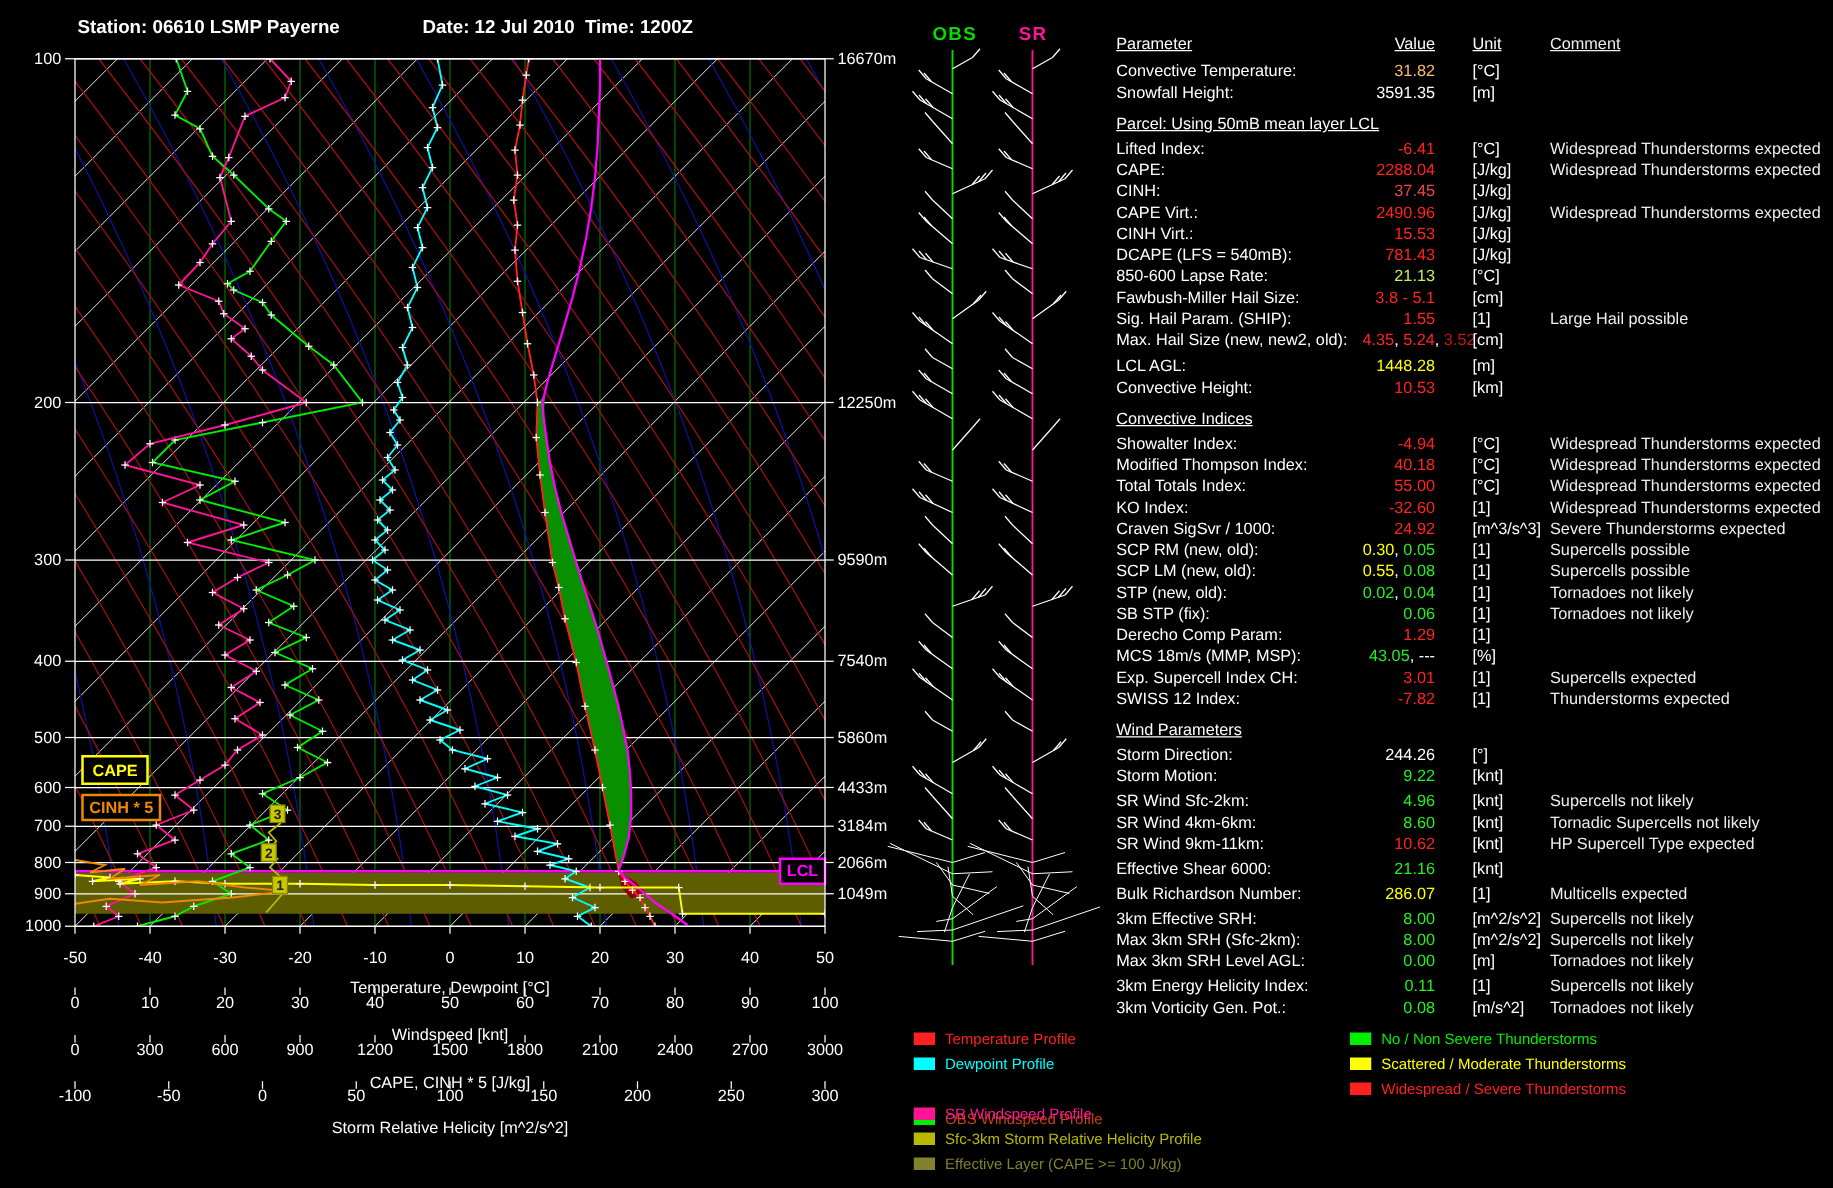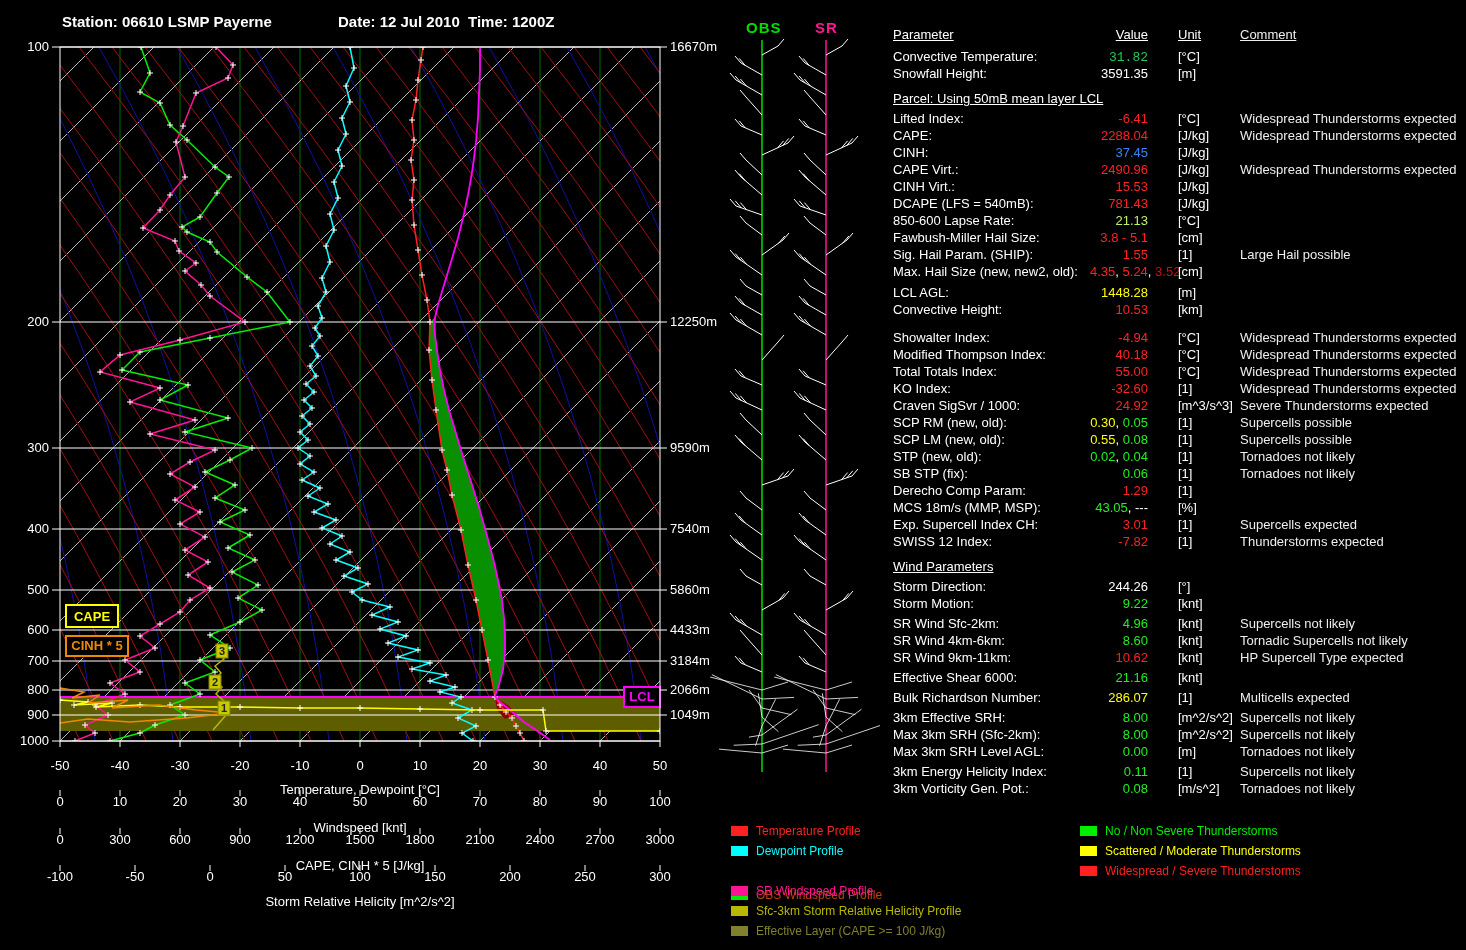--- a/index.html
+++ b/index.html
@@ -947,21 +947,21 @@
 <div class="abs" id="param-table">
     <div class="trow thead">
       <div><span>Parameter</span></div>
       <div class="tval"><span>Value</span></div>
       <div class="tunit"><span>Unit</span></div>
       <div class="tcom"><span>Comment</span></div>
     </div>
     <div style="height: 5px;"></div>
     <div class="trow">
       <div>Convective Temperature:</div>
-      <div class="tval"><span style="color: #22c55e; font-family: Liberation Mono, monospace;">31.82</span></div>
+      <div class="tval"><span style="color: #fdba74;">31.82</span></div>
       <div class="tunit">[°C]</div>
       <div class="tcom"></div>
     </div>
     <div class="trow">
       <div>Snowfall Height:</div>
       <div class="tval"><span style="color: rgb(255, 255, 255);">3591.35</span></div>
       <div class="tunit">[m]</div>
       <div class="tcom"></div>
     </div>
     <div class="tgap" style="height: 8px;"></div>
@@ -974,21 +974,21 @@
       <div class="tcom">Widespread Thunderstorms expected</div>
     </div>
     <div class="trow">
       <div>CAPE:</div>
       <div class="tval"><span style="color: rgb(255, 34, 34);">2288.04</span></div>
       <div class="tunit">[J/kg]</div>
       <div class="tcom">Widespread Thunderstorms expected</div>
     </div>
     <div class="trow">
       <div>CINH:</div>
-      <div class="tval"><span style="color: #3b82f6;">37.45</span></div>
+      <div class="tval"><span style="color: #ef4444;">37.45</span></div>
       <div class="tunit">[J/kg]</div>
       <div class="tcom"></div>
     </div>
     <div class="trow">
       <div>CAPE Virt.:</div>
       <div class="tval"><span style="color: rgb(255, 34, 34);">2490.96</span></div>
       <div class="tunit">[J/kg]</div>
       <div class="tcom">Widespread Thunderstorms expected</div>
     </div>
     <div class="trow">
@@ -1034,20 +1034,21 @@
       <div class="tunit">[m]</div>
       <div class="tcom"></div>
     </div>
     <div class="trow">
       <div>Convective Height:</div>
       <div class="tval"><span style="color: rgb(255, 34, 34);">10.53</span></div>
       <div class="tunit">[km]</div>
       <div class="tcom"></div>
     </div>
     <div class="tgap" style="height: 8px;"></div>
+    <div class="tsec">Convective Indices</div>
     <div class="tgap" style="height: 3px;"></div>
     <div class="trow">
       <div>Showalter Index:</div>
       <div class="tval"><span style="color: rgb(255, 34, 34);">-4.94</span></div>
       <div class="tunit">[°C]</div>
       <div class="tcom">Widespread Thunderstorms expected</div>
     </div>
     <div class="trow">
       <div>Modified Thompson Index:</div>
       <div class="tval"><span style="color: rgb(255, 34, 34);">40.18</span></div>

